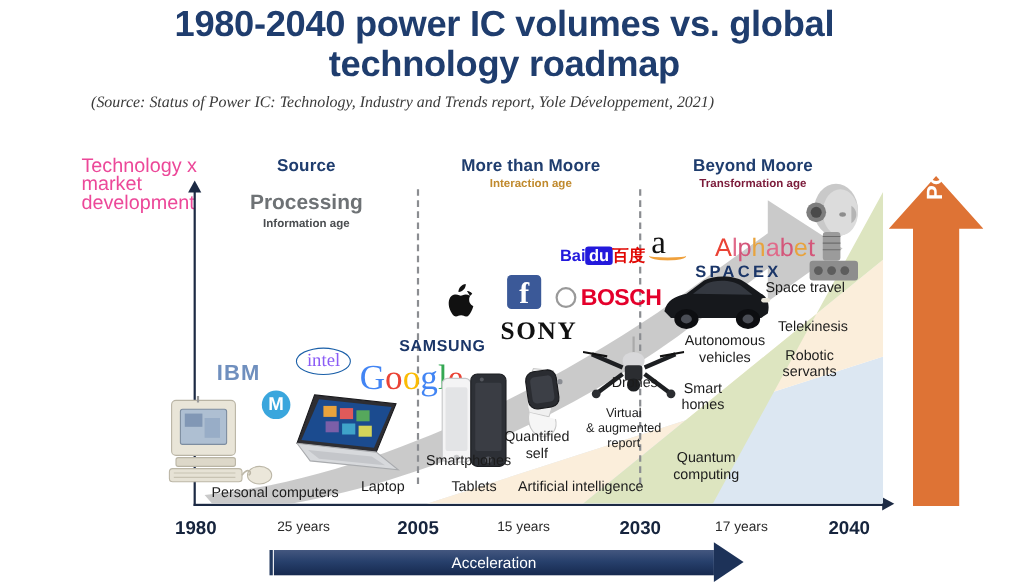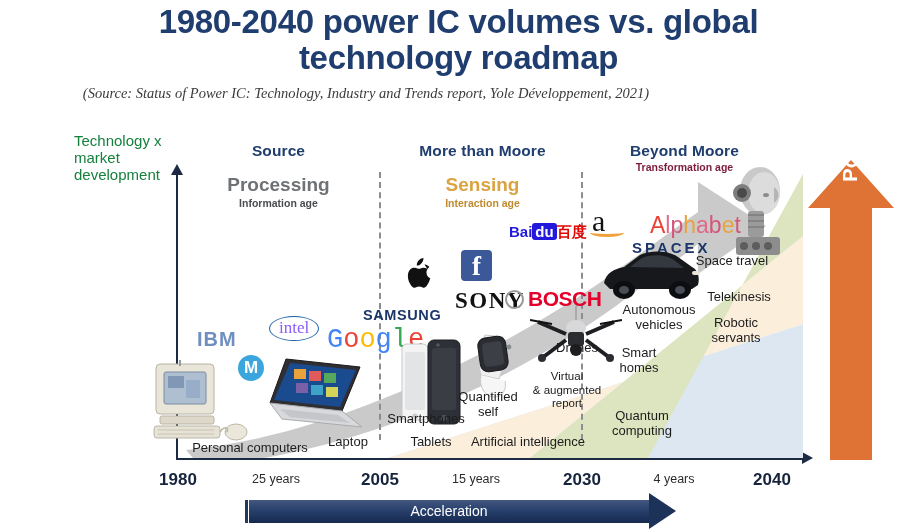--- a/index.html
+++ b/index.html
@@ -21,22 +21,22 @@
   }
   .subtitle {
     position: absolute; left: 0; top: 85px; width: 732px;
     text-align: center;
     font-family: "Liberation Serif", serif;
     font-style: italic; font-size: 14.5px; color: #3a3a3a;
   }
 
   
   .y-axis-label {
-    position: absolute; left: 74px; top: 132px; width: 110px;
-    font-size: 15px; line-height: 17px; color: #15803d;
+    position: absolute; left: 74px; top: 142px; width: 110px;
+    font-size: 18px; line-height: 17px; color: #ec4899;
   }
   .y-axis-line {
     position: absolute; left: 176px; top: 172px;
     width: 2px; height: 288px; background: #1c2a44;
   }
   .y-axis-head {
     position: absolute; left: 171px; top: 164px;
     width: 0; height: 0;
     border-left: 6px solid transparent; border-right: 6px solid transparent;
     border-bottom: 11px solid #1c2a44;
@@ -86,21 +86,21 @@
   .logo-moto {
     width: 26px; height: 26px; border-radius: 50%;
     background: #3aa6dd; color: #fff; font-weight: bold;
     font-size: 17px; text-align: center; line-height: 26px;
   }
   .logo-intel {
     font-family: "Liberation Serif", serif; font-size: 17px; color: #8b5cf6;
     border: 1.6px solid #1a5fa8; border-radius: 50%;
     padding: 1px 9px 2px 9px;
   }
-  .logo-google { font-family: Liberation Mono, monospace; font-size: 27px; }
+  .logo-google { font-family: Liberation Serif, serif; font-size: 32px; }
   .logo-samsung {
     font-weight: bold; font-size: 14.5px; color: #1b3668; letter-spacing: 0.6px;
   }
   .logo-apple { font-size: 38px; color: #111; line-height: 0.8; }
   .logo-fb {
     width: 31px; height: 31px; background: #3b5998; border-radius: 4px;
     color: #fff; font-family: "Liberation Serif", serif; font-weight: bold;
     font-size: 27px; text-align: center; line-height: 33px;
   }
   .logo-sony {
@@ -198,21 +198,20 @@
   <div class="divider" style="left:581px; top:172px; height:268px;"></div>
 
   <div class="era" style="left:196px; top:142px; width:165px;">
     <div class="era-name">Source</div>
     <div class="era-theme" style="color:#6e7275;">Processing</div>
     <div class="era-age" style="color:#4a4d50;">Information age</div>
   </div>
 
   <div class="era" style="left:395px; top:142px; width:175px;">
     <div class="era-name">More than Moore</div>
-    <div class="era-theme" style="color:#d9a441;">Sensing</div>
     <div class="era-age" style="color:#c08a2e;">Interaction age</div>
   </div>
 
   <div class="era" style="left:597px; top:142px; width:175px;">
     <div class="era-name">Beyond Moore</div>
     <div class="era-age" style="color:#7b1b3a;">Transformation age</div>
   </div>
 
   <div class="logo logo-ibm" style="left:185px; top:328px;margin-left:12px;">IBM</div>
 
@@ -234,21 +233,21 @@
   </div>
 
   <div class="logo logo-fb" style="left:461px; top:250px;">f</div>
 
   <div class="logo logo-sony" style="left:455px; top:288px;">SONY</div>
 
   <div class="logo logo-baidu" style="left:509px; top:223px;">
     <span style="color:#2319dc;">Bai</span><span style="background:#2319dc;color:#fff;padding:0 3px;border-radius:3px;">du</span><span style="color:#e10602;">百度</span>
   </div>
 
-  <div class="logo logo-bosch" style="left:505px; top:259px;margin-top:28px;">
+  <div class="logo logo-bosch" style="left:505px; top:259px;">
     <span style="display:inline-block;width:19px;height:19px;border:2px solid #999;border-radius:50%;vertical-align:-3px;margin-right:4px;"></span><span>BOSCH</span>
   </div>
 
   <div class="logo logo-amazon" style="left:592px; top:207px;">
     <span>a</span>
     <div style="width:34px;height:9px;border-bottom:3px solid #f0a13c;border-radius:0 0 50% 50%;margin-top:-6px;margin-left:-2px;"></div>
   </div>
 
   <div class="logo logo-alphabet" style="left:650px; top:212px;">
     <span style="color:#EA4335;">A</span><span style="color:#e06a8a;">l</span><span style="color:#d4567a;">p</span><span style="color:#e8a33d;">h</span><span style="color:#e06a8a;">a</span><span style="color:#d4567a;">b</span><span style="color:#e8a33d;">e</span><span style="color:#d4567a;">t</span>
@@ -409,21 +408,21 @@
       <polygon points="43,0 86,48 64,48 64,300 22,300 22,48 0,48" fill="#de7335"></polygon>
     </svg>
     <div class="power-arrow-text">Power IC volumes</div>
   </div>
 
   <div class="tick-year" style="left:142px; top:470px; width:72px;">1980</div>
   <div class="tick-gap" style="left:240px; top:472px; width:72px;">25 years</div>
   <div class="tick-year" style="left:344px; top:470px; width:72px;">2005</div>
   <div class="tick-gap" style="left:440px; top:472px; width:72px;">15 years</div>
   <div class="tick-year" style="left:546px; top:470px; width:72px;">2030</div>
-  <div class="tick-gap" style="left:638px; top:472px; width:72px;">4 years</div>
+  <div class="tick-gap" style="left:638px; top:472px; width:72px;">17 years</div>
   <div class="tick-year" style="left:736px; top:470px; width:72px;">2040</div>
 
   <div class="accel-cap"></div>
   <div class="accel-bar"></div>
   <div class="accel-tip"></div>
   <div class="accel-text">Acceleration</div>
 
 </div>
 
 </body></html>

